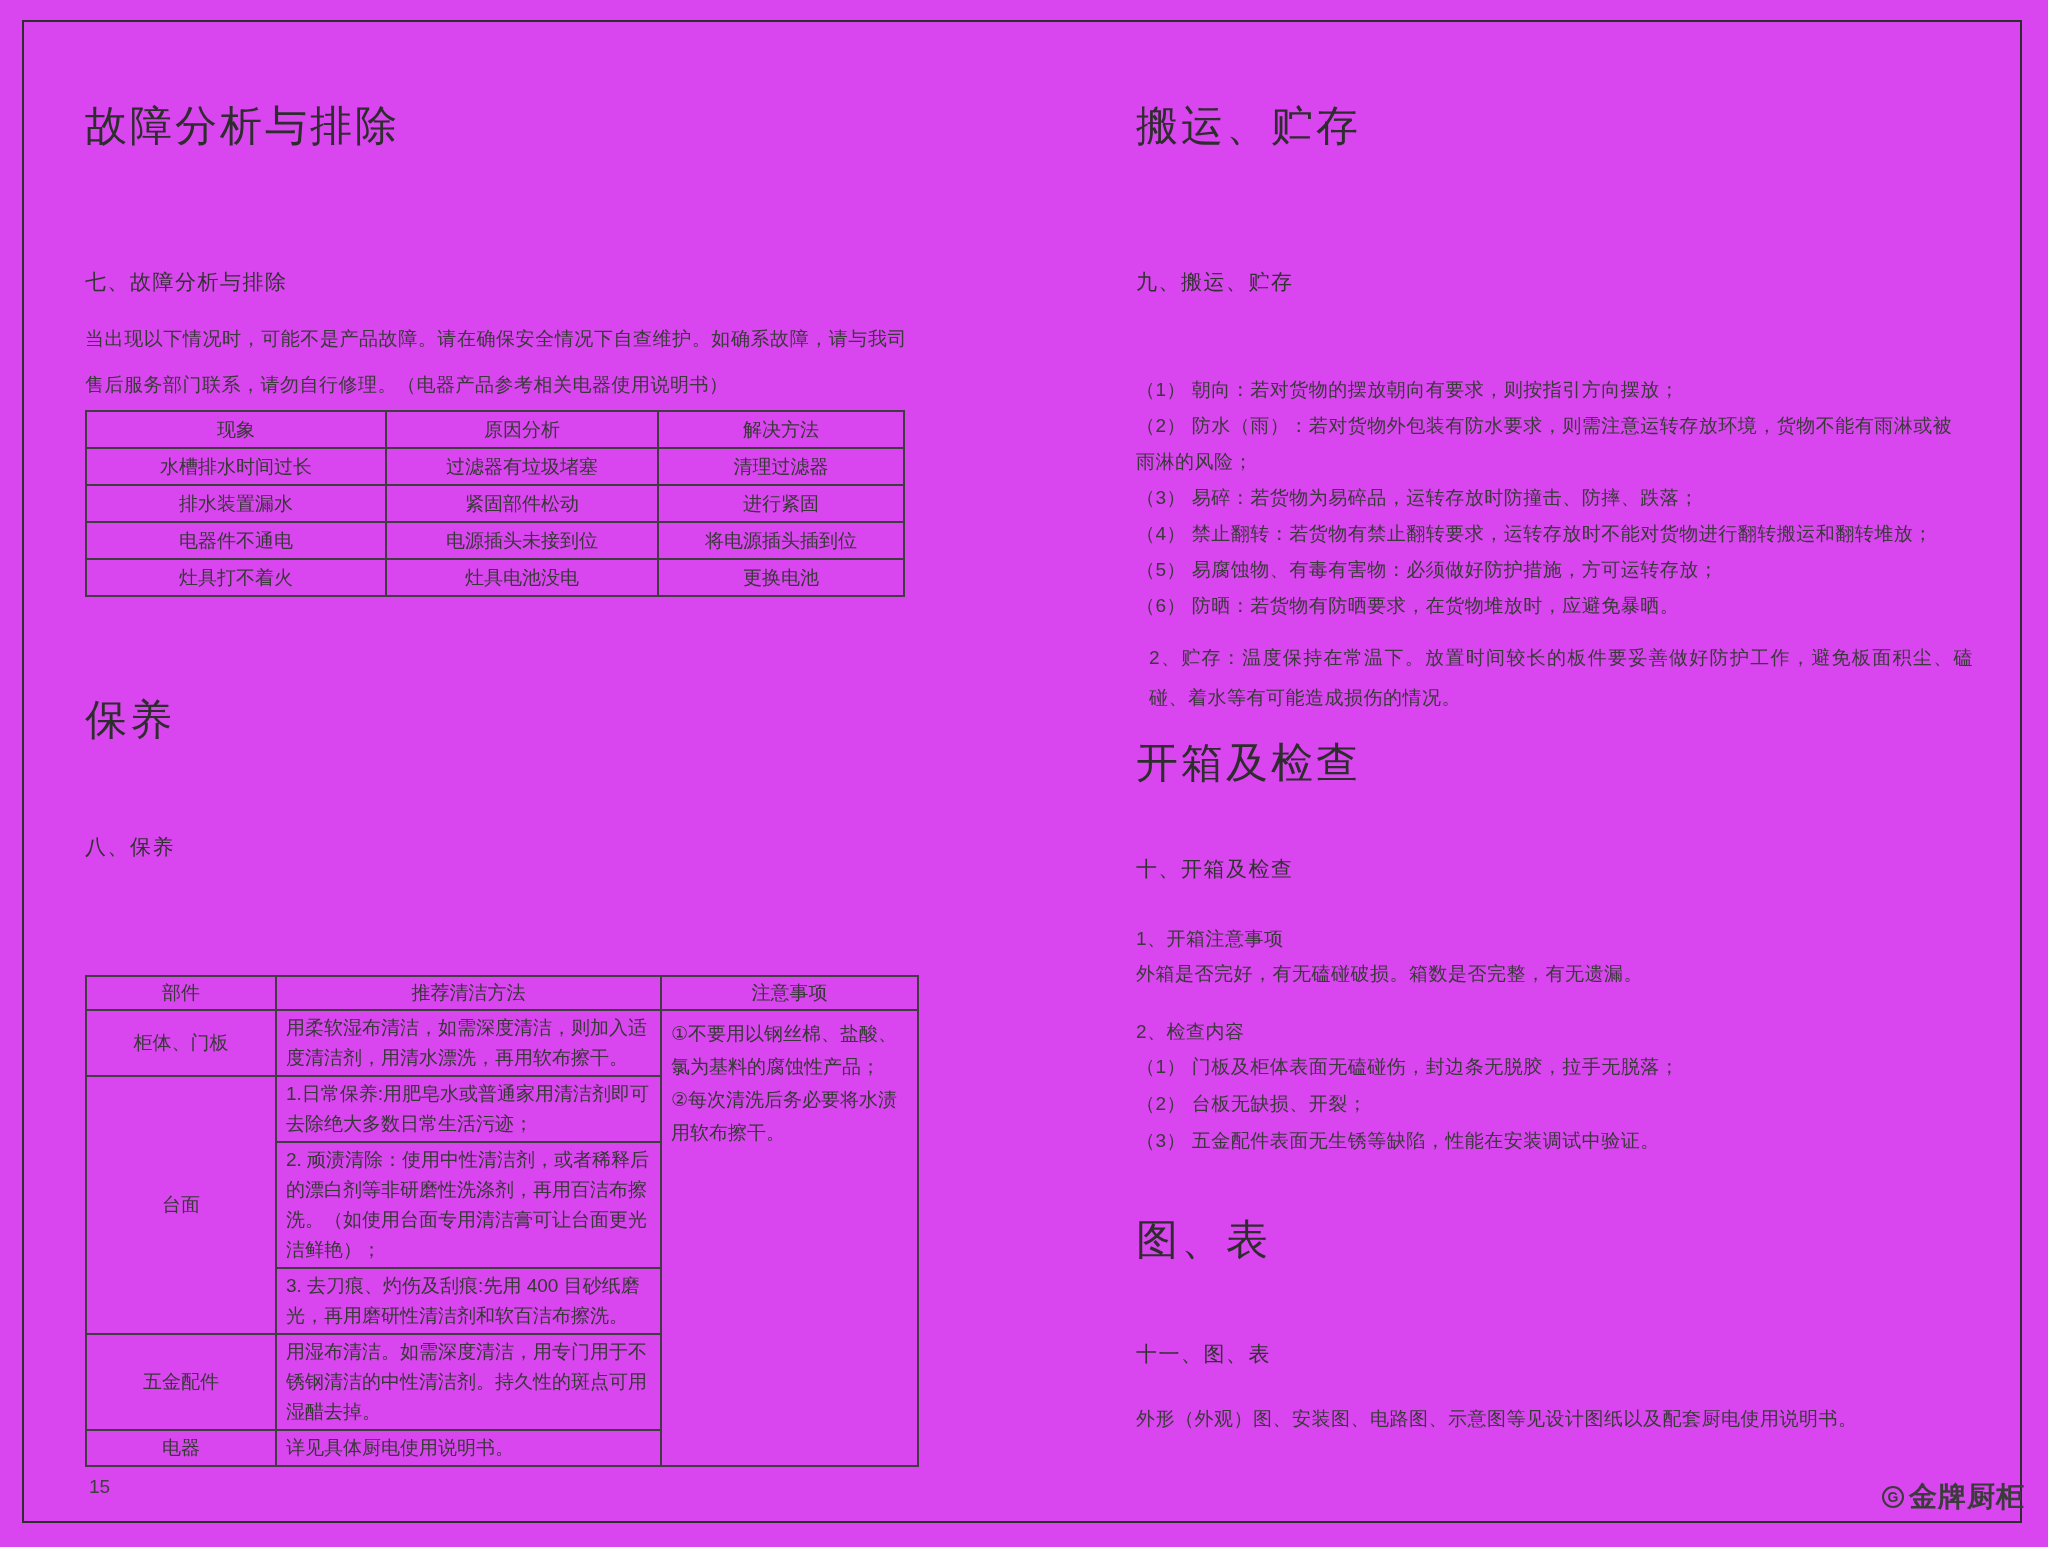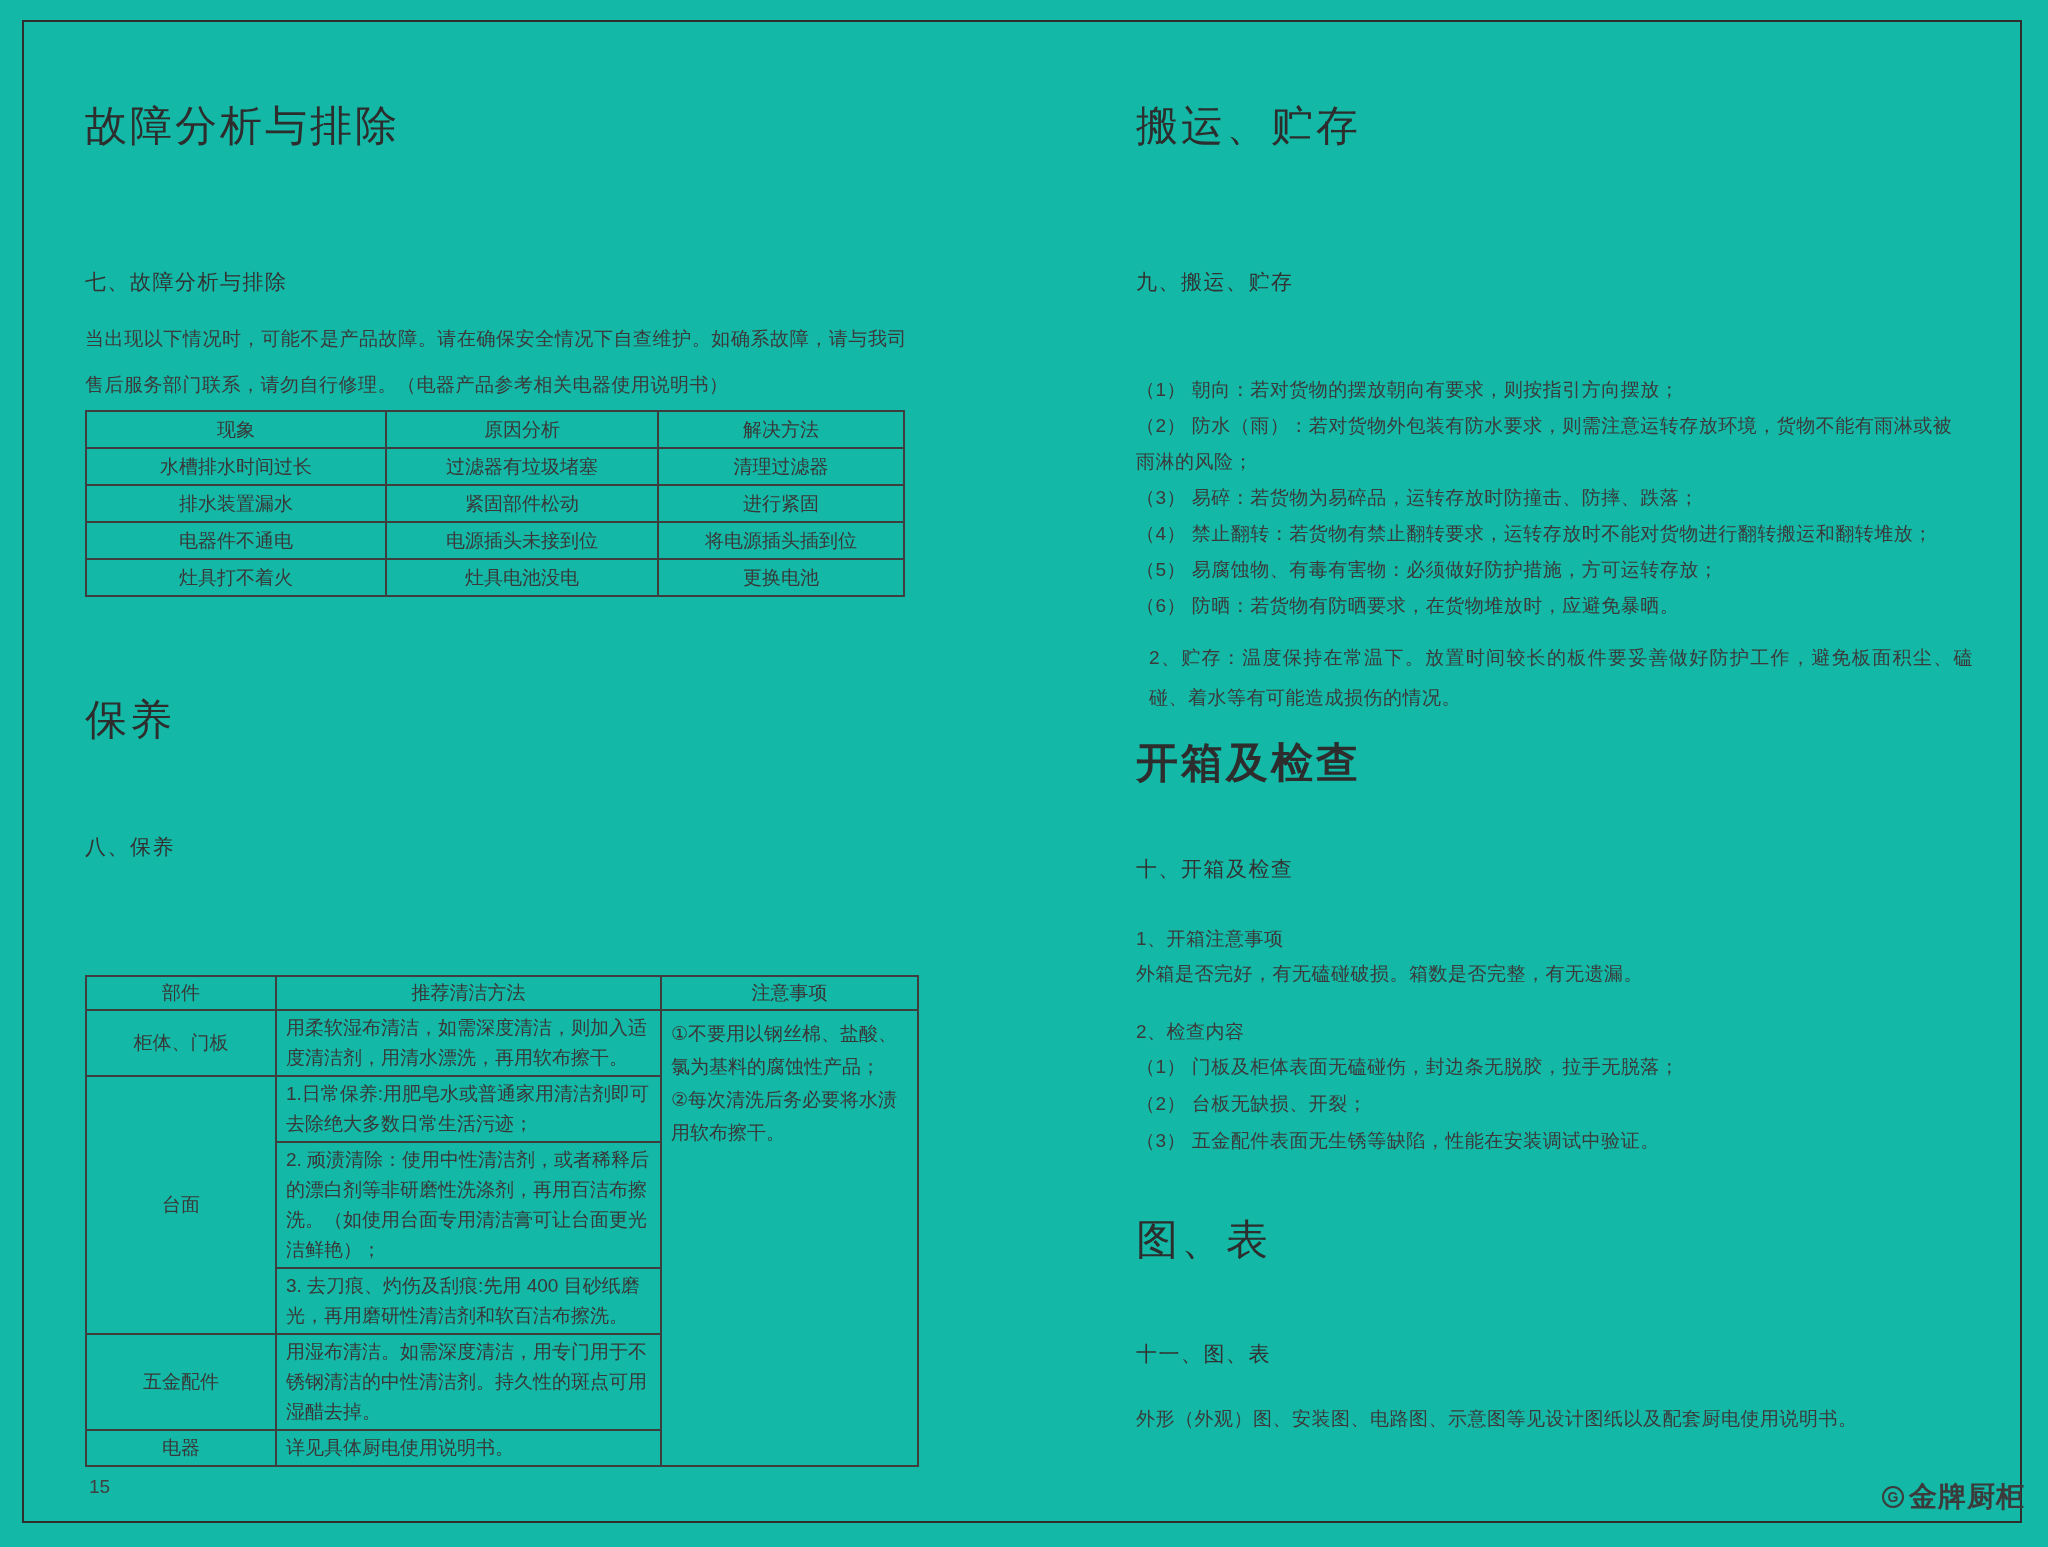--- a/index.html
+++ b/index.html
@@ -1,17 +1,17 @@
 <!DOCTYPE html>
 <html><head>
 <meta charset="utf-8">
 <style>
   html,body{margin:0;padding:0;background:#ffffff;}
   .page{
-    position:relative;width:2048px;height:1547px;background:#14b8a6;
+    position:relative;width:2048px;height:1547px;background:#d946ef;
     font-family:"Liberation Sans","DejaVu Sans",sans-serif;color:#3a3a3a;overflow:hidden;
   }
   .frame{position:absolute;left:22px;top:20px;width:2000px;height:1503px;border:2px solid #2e2e2e;box-sizing:border-box;}
   .blk{position:absolute;}
   .h-big{font-size:42px;letter-spacing:3px;color:#2d2d2d;font-weight:400;white-space:nowrap;}
   .h-sub{font-size:21px;letter-spacing:1.5px;color:#323232;white-space:nowrap;}
   .para{font-size:19px;line-height:46px;letter-spacing:0.5px;color:#3a3a3a;word-break:break-all;text-align:justify;}
   .tbl{border-collapse:collapse;table-layout:fixed;}
   .tbl th,.tbl td{border:2px solid #3e3e3e;font-weight:400;word-break:break-all;}
   .t1{width:818px;}
@@ -125,21 +125,21 @@
     <div class="list-line">（1） 朝向：若对货物的摆放朝向有要求，则按指引方向摆放；</div>
     <div class="list-line">（2） 防水（雨）：若对货物外包装有防水要求，则需注意运转存放环境，货物不能有雨淋或被雨淋的风险；</div>
     <div class="list-line">（3） 易碎：若货物为易碎品，运转存放时防撞击、防摔、跌落；</div>
     <div class="list-line">（4） 禁止翻转：若货物有禁止翻转要求，运转存放时不能对货物进行翻转搬运和翻转堆放；</div>
     <div class="list-line">（5） 易腐蚀物、有毒有害物：必须做好防护措施，方可运转存放；</div>
     <div class="list-line">（6） 防晒：若货物有防晒要求，在货物堆放时，应避免暴晒。</div>
   </div>
 
   <div class="blk storage" style="left:1136px;top:638px;width:824px;">2、贮存：温度保持在常温下。放置时间较长的板件要妥善做好防护工作，避免板面积尘、磕碰、着水等有可能造成损伤的情况。</div>
 
-  <div class="blk h-big" style="left:1136px;top:735px;font-weight:bold;">开箱及检查</div>
+  <div class="blk h-big" style="left:1136px;top:735px;">开箱及检查</div>
   <div class="blk h-sub" style="left:1136px;top:855px;">十、开箱及检查</div>
   <div class="blk mini" style="left:1136px;top:920px;width:824px;">1、开箱注意事项</div>
   <div class="blk mini" style="left:1136px;top:955px;width:824px;">外箱是否完好，有无磕碰破损。箱数是否完整，有无遗漏。</div>
   <div class="blk mini" style="left:1136px;top:1013px;width:824px;">2、检查内容</div>
   <div class="blk" style="left:1136px;top:1048px;width:824px;">
     <div class="mini">（1） 门板及柜体表面无磕碰伤，封边条无脱胶，拉手无脱落；</div>
     <div class="mini">（2） 台板无缺损、开裂；</div>
     <div class="mini">（3） 五金配件表面无生锈等缺陷，性能在安装调试中验证。</div>
   </div>
 

